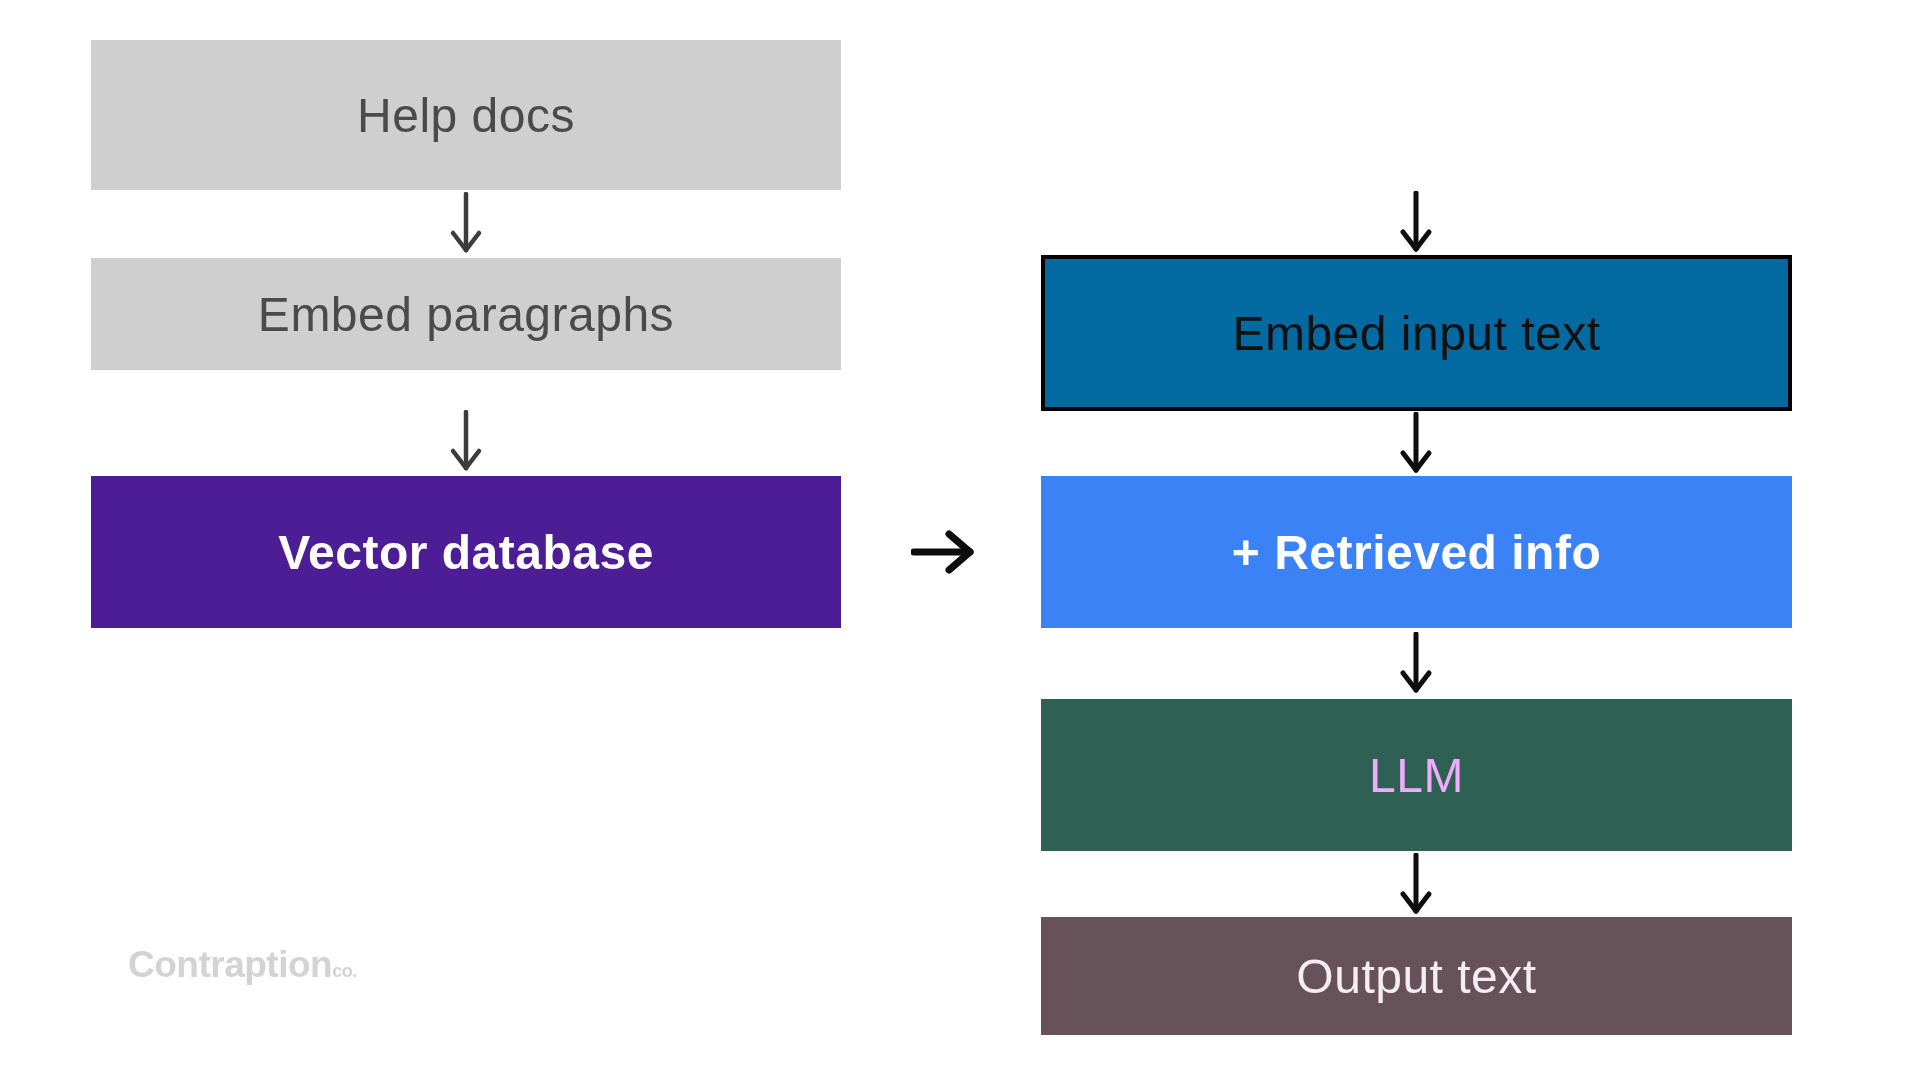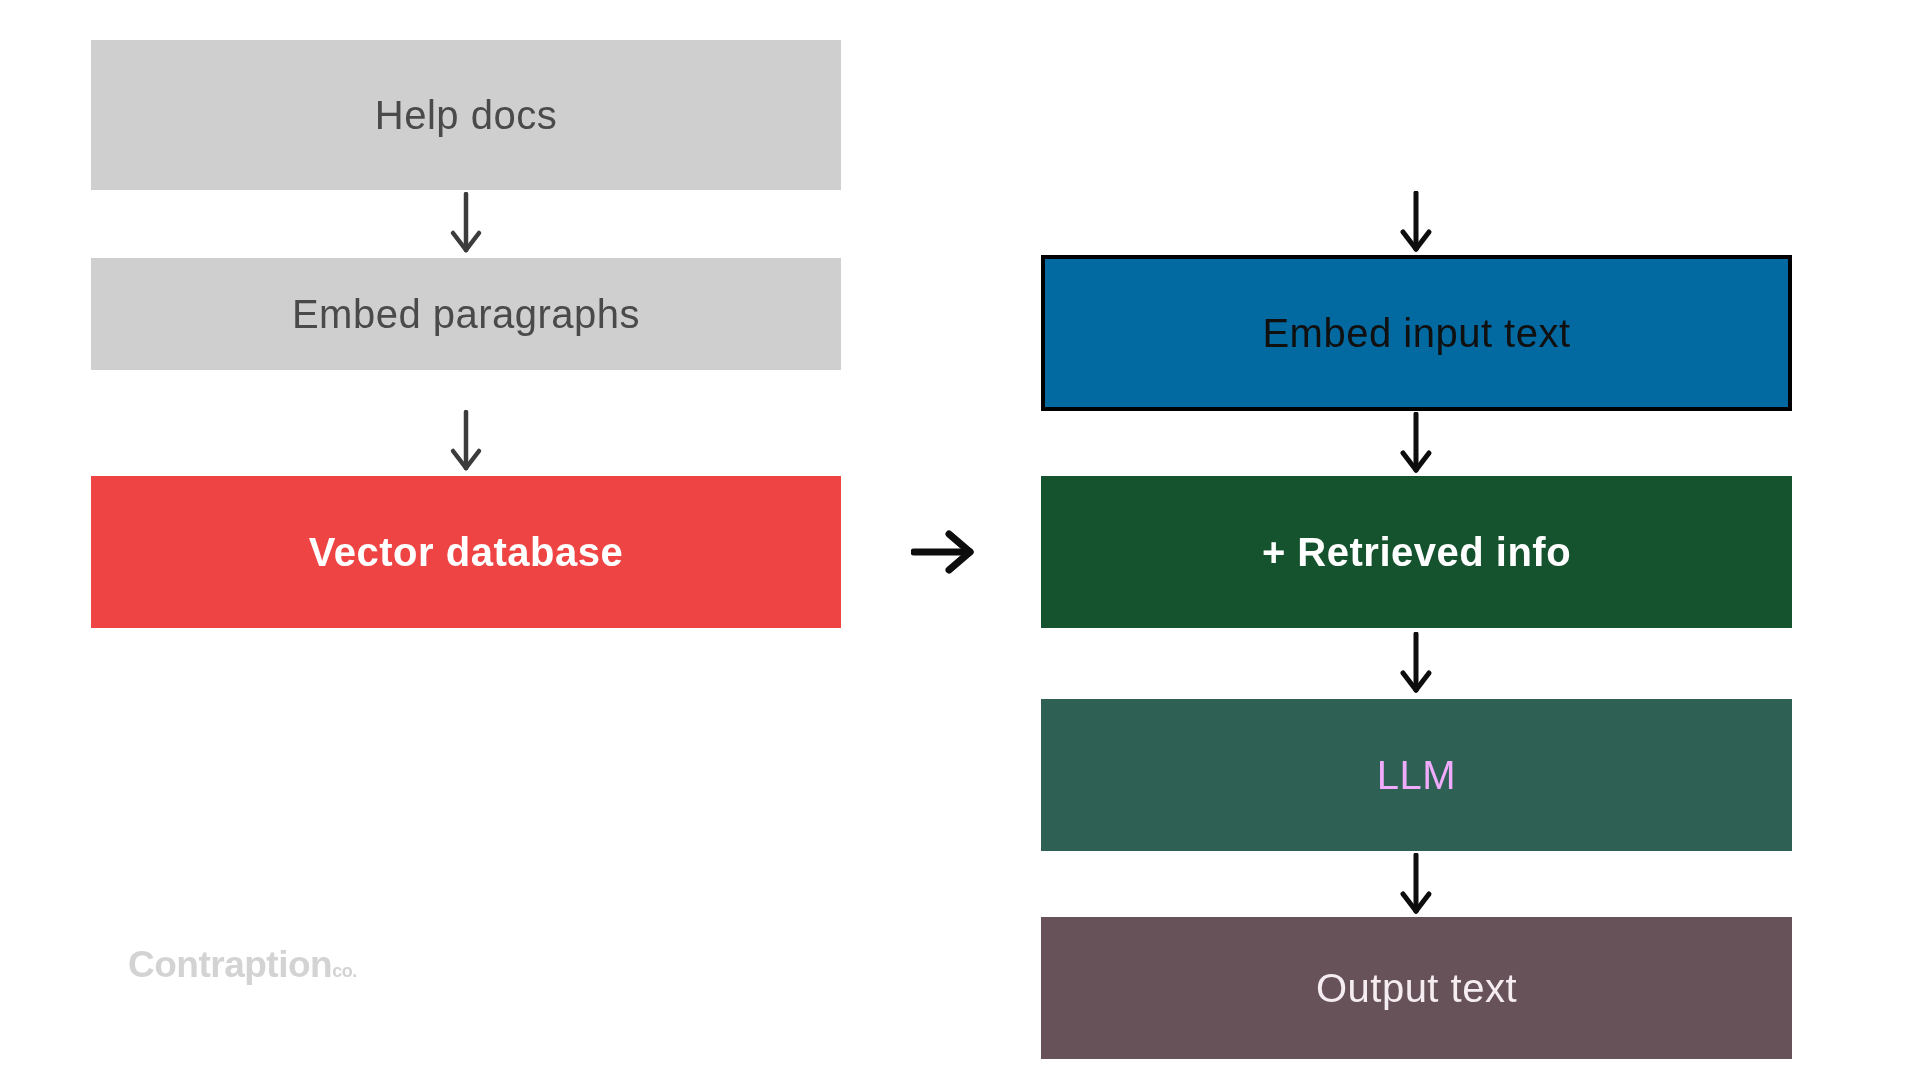--- a/index.html
+++ b/index.html
@@ -12,21 +12,21 @@
     font-family: "Liberation Sans", sans-serif;
   }
   .box {
     position: absolute;
     display: flex;
     align-items: center;
     justify-content: center;
     box-sizing: border-box;
   }
   .box-label {
-    font-size: 40px;
+    font-size: 48px;
     letter-spacing: 0.5px;
     white-space: nowrap;
   }
   .w400 { font-weight: 400; }
   .w500 { font-weight: 500; }
   .bold { font-weight: 700; }
   .bordered { border: 4px solid #000000; }
   .arrow { position: absolute; }
   .arrow svg { display: block; }
   .arrow-left-col line { stroke: #3c3c3c; }
@@ -65,21 +65,21 @@
   </div>
 
   <div class="arrow arrow-left-col" style="left:448px; top:410px;">
     <svg width="36" height="64" viewBox="0 0 36 64" fill="none">
       <line x1="18" y1="2" x2="18" y2="58" stroke-width="4.5" stroke-linecap="round"></line>
       <line x1="5" y1="41" x2="18" y2="58" stroke-width="4.5" stroke-linecap="round"></line>
       <line x1="31" y1="41" x2="18" y2="58" stroke-width="4.5" stroke-linecap="round"></line>
     </svg>
   </div>
 
-  <div class="box" style="left: 91px; top: 476px; width: 750px; height: 152px; background-color: #ef4444;">
+  <div class="box" style="left: 91px; top: 476px; width: 750px; height: 152px; background-color: #4c1d95;">
     <span class="box-label bold" style="color: rgb(255, 255, 255);">Vector database</span>
   </div>
 
   <div class="arrow" style="left:911px; top:530px;">
     <svg width="64" height="44" viewBox="0 0 64 44" fill="none">
       <line x1="3" y1="22" x2="58" y2="22" stroke="#0d0d0d" stroke-width="7" stroke-linecap="round"></line>
       <line x1="38" y1="4" x2="59" y2="22" stroke="#0d0d0d" stroke-width="7" stroke-linecap="round"></line>
       <line x1="38" y1="40" x2="59" y2="22" stroke="#0d0d0d" stroke-width="7" stroke-linecap="round"></line>
     </svg>
   </div>
@@ -98,21 +98,21 @@
   </div>
 
   <div class="arrow arrow-right-col" style="left:1398px; top:412px;">
     <svg width="36" height="64" viewBox="0 0 36 64" fill="none">
       <line x1="18" y1="2" x2="18" y2="58" stroke-width="5" stroke-linecap="round"></line>
       <line x1="5" y1="41" x2="18" y2="58" stroke-width="5" stroke-linecap="round"></line>
       <line x1="31" y1="41" x2="18" y2="58" stroke-width="5" stroke-linecap="round"></line>
     </svg>
   </div>
 
-  <div class="box" style="left: 1041px; top: 476px; width: 751px; height: 152px; background-color: #14532d;">
+  <div class="box" style="left: 1041px; top: 476px; width: 751px; height: 152px; background-color: #3b82f6;">
     <span class="box-label bold" style="color: rgb(255, 255, 255);">+ Retrieved info</span>
   </div>
 
   <div class="arrow arrow-right-col" style="left:1398px; top:632px;">
     <svg width="36" height="64" viewBox="0 0 36 64" fill="none">
       <line x1="18" y1="2" x2="18" y2="58" stroke-width="5" stroke-linecap="round"></line>
       <line x1="5" y1="41" x2="18" y2="58" stroke-width="5" stroke-linecap="round"></line>
       <line x1="31" y1="41" x2="18" y2="58" stroke-width="5" stroke-linecap="round"></line>
     </svg>
   </div>
@@ -122,21 +122,21 @@
   </div>
 
   <div class="arrow arrow-right-col" style="left:1398px; top:853px;">
     <svg width="36" height="64" viewBox="0 0 36 64" fill="none">
       <line x1="18" y1="2" x2="18" y2="58" stroke-width="5" stroke-linecap="round"></line>
       <line x1="5" y1="41" x2="18" y2="58" stroke-width="5" stroke-linecap="round"></line>
       <line x1="31" y1="41" x2="18" y2="58" stroke-width="5" stroke-linecap="round"></line>
     </svg>
   </div>
 
-  <div class="box" style="left: 1041px; top: 917px; width: 751px; height: 142px; background-color: rgb(103, 82, 89);">
+  <div class="box" style="left: 1041px; top: 917px; width: 751px; height: 118px; background-color: rgb(103, 82, 89);">
     <span class="box-label w400" style="color: rgb(245, 237, 242);">Output text</span>
   </div>
 
   <div class="watermark">
     <span class="brand">Contraption</span><span class="suffix">co.</span>
   </div>
 
 </div>
 
 </body></html>

